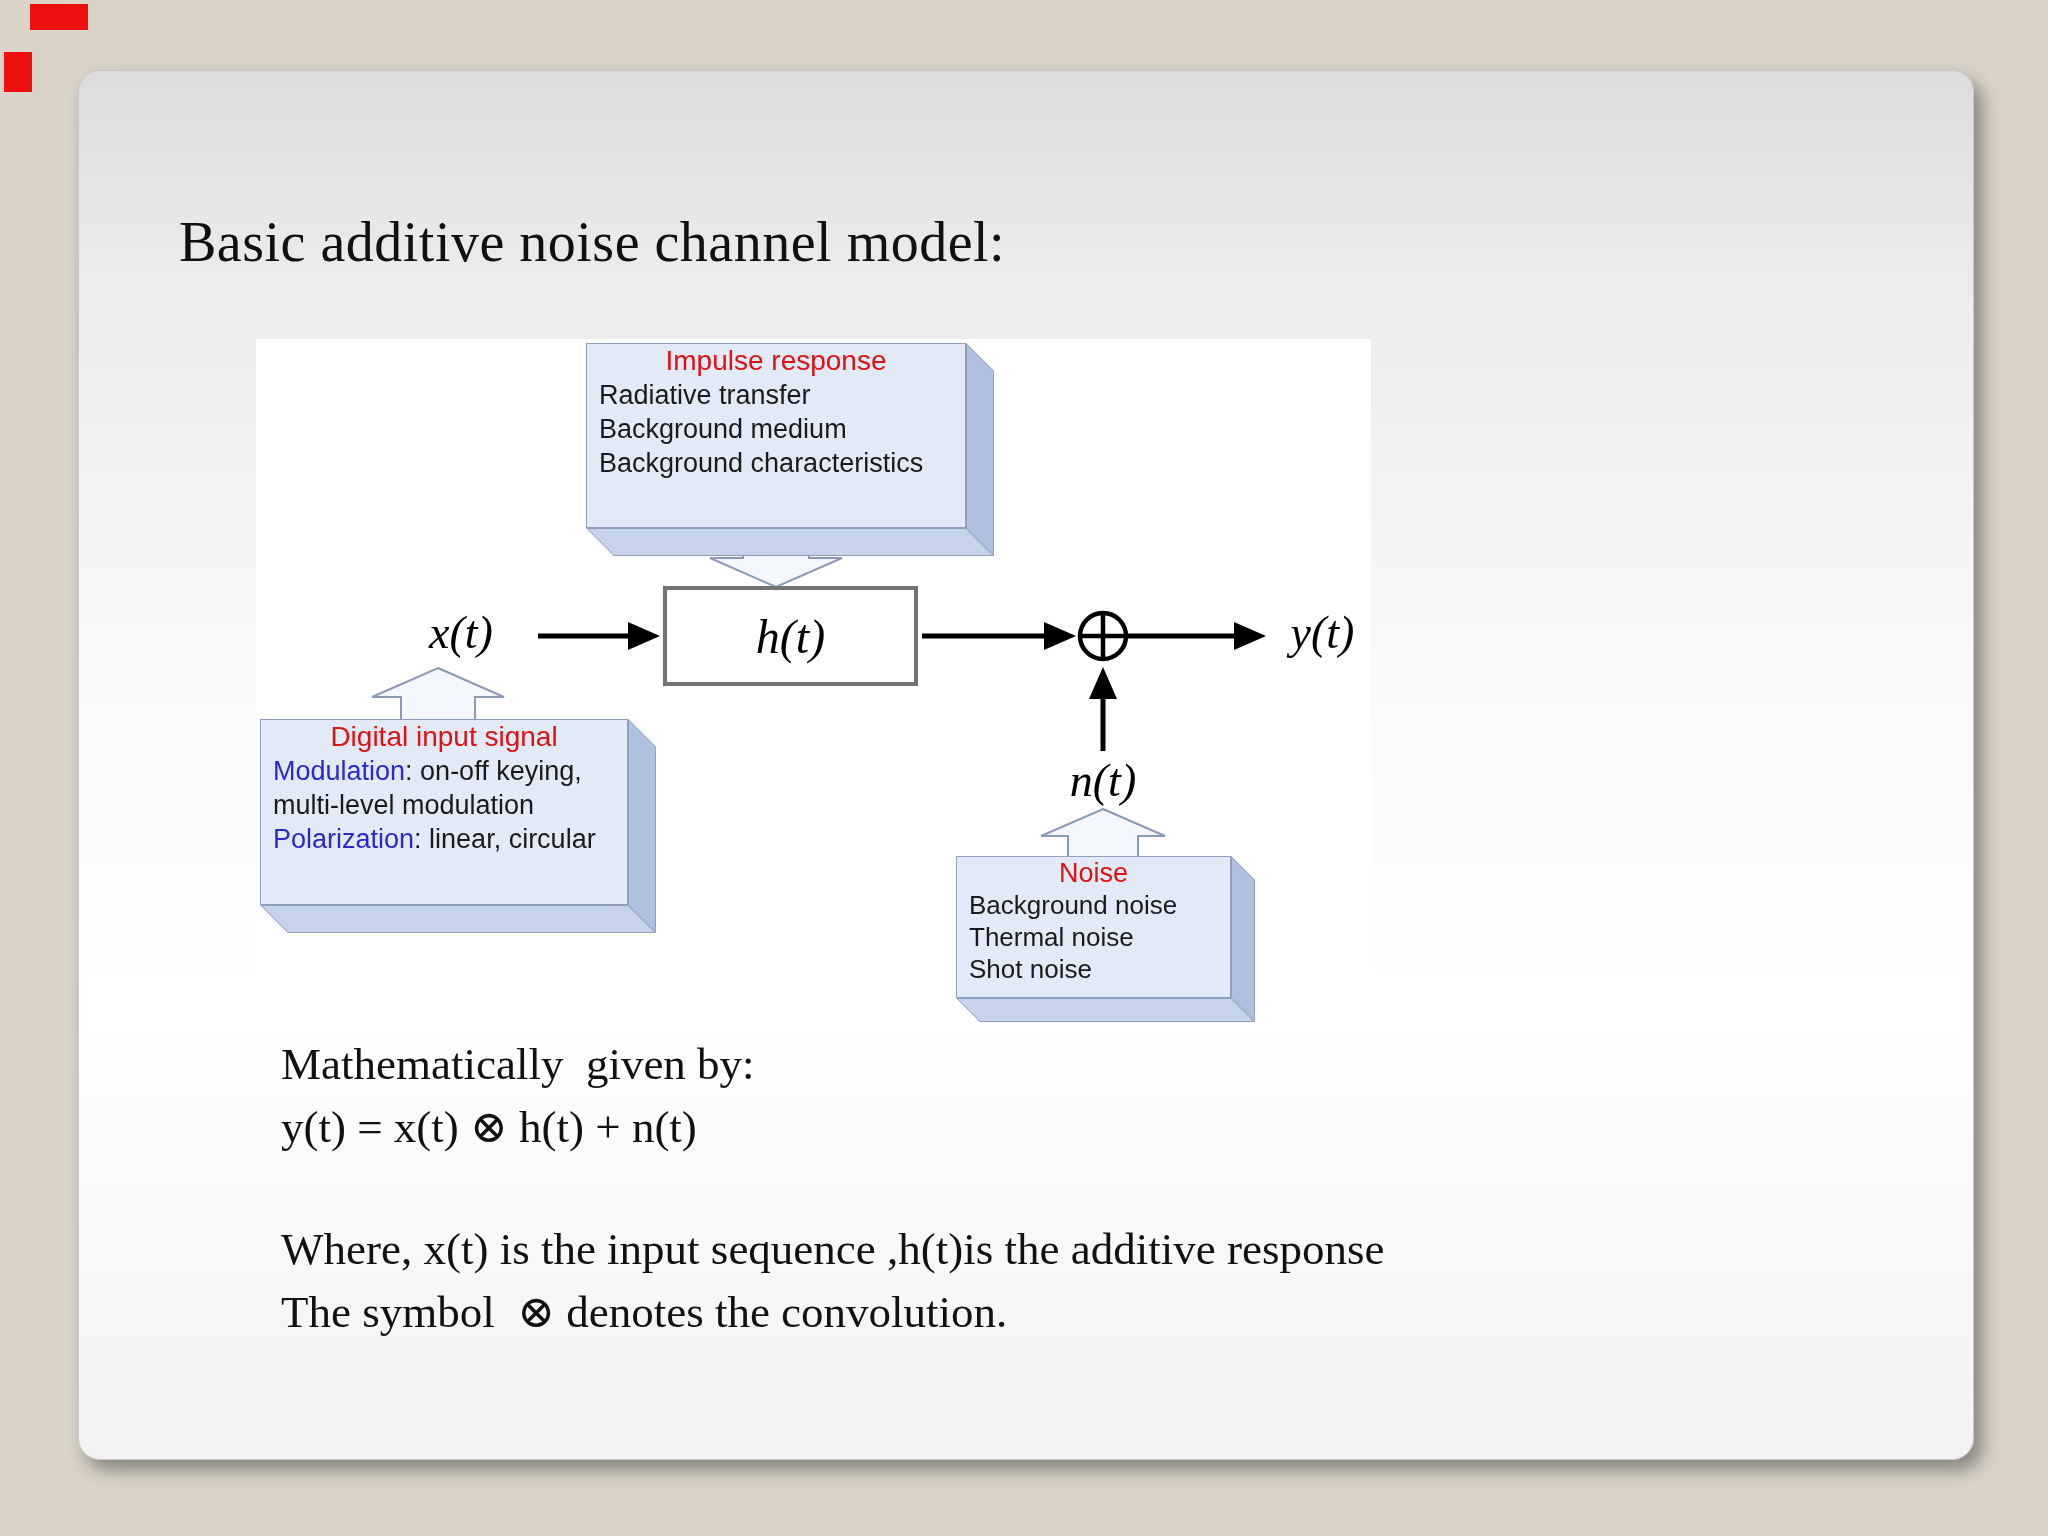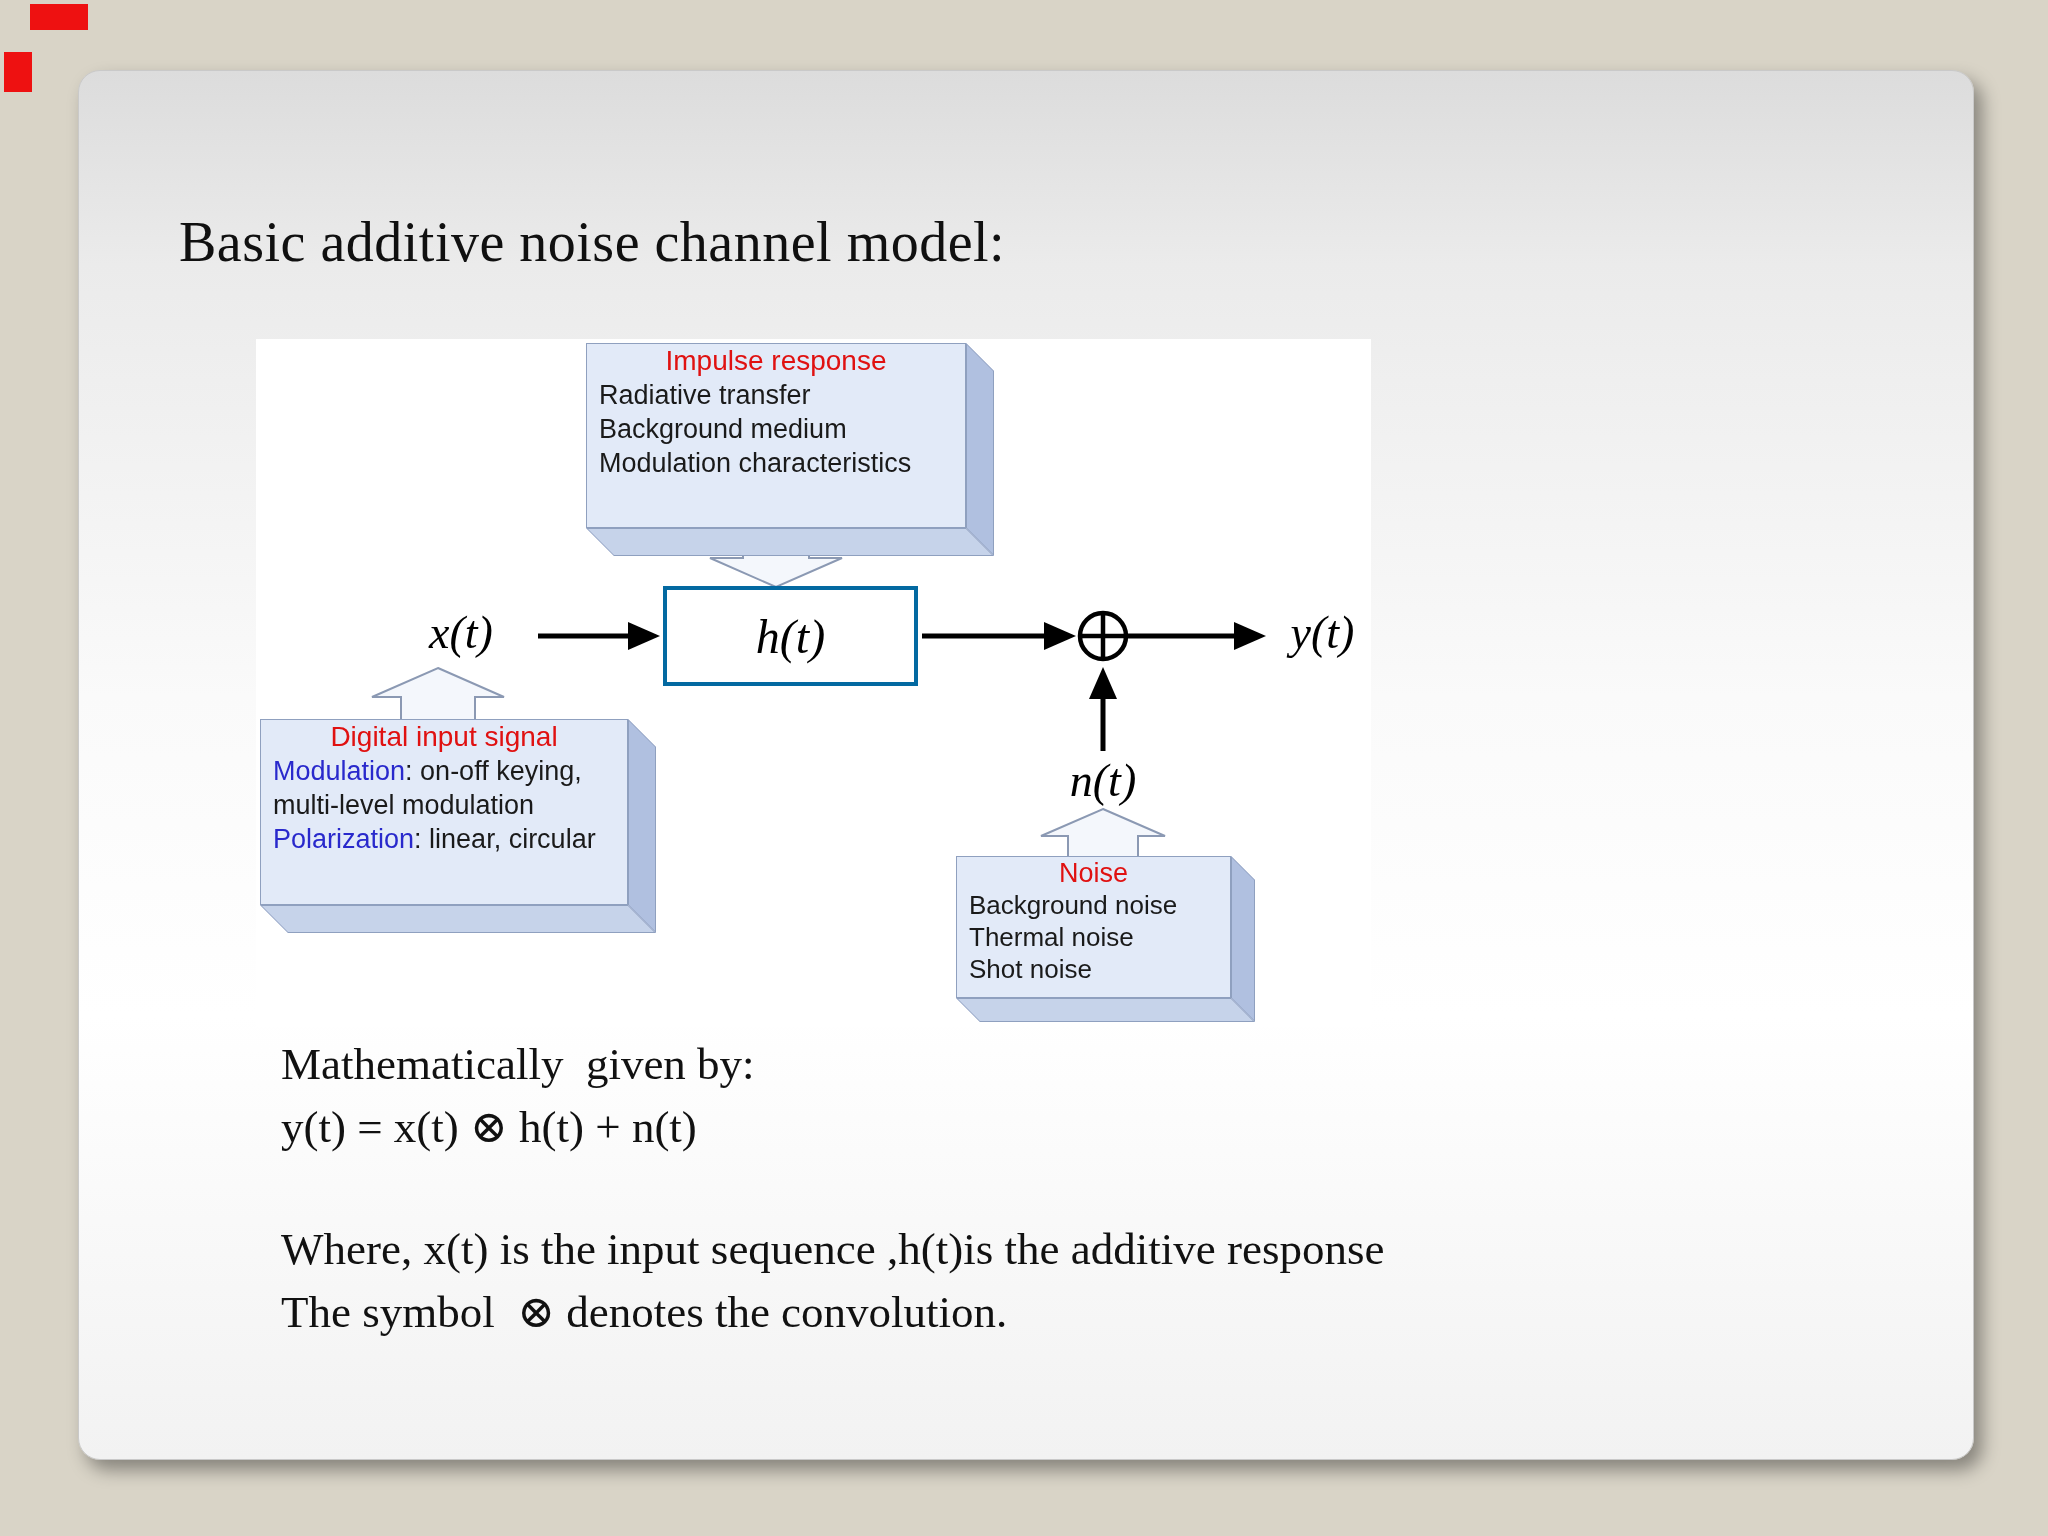--- a/index.html
+++ b/index.html
@@ -39,21 +39,21 @@
   .sig-label {
     position:absolute; text-align:center; color:#000;
     font:italic 46px/56px "Liberation Serif","DejaVu Serif",serif;
   }
   .lbl-x { left:130px; top:266px; width:150px; }
   .lbl-y { left:1018px; top:266px; width:97px; }
   .lbl-n { left:782px; top:414px; width:130px; }
 
   .hbox {
     position:absolute; left:407px; top:247px; width:255px; height:100px;
-    background:#ffffff; border:4px solid #0369a1;
+    background:#ffffff; border:4px solid #737373;
     display:flex; align-items:center; justify-content:center;
     font:italic 48px "Liberation Serif","DejaVu Serif",serif; color:#000;
   }
 
   
   .panel3d { position:absolute; }
   .panel3d .edge-r {
     position:absolute; left:100%; top:0; height:100%;
     background:#b0c0e0; border:1px solid #8fa0bf;
     transform:skewY(45deg); transform-origin:0 0; z-index:1;
@@ -133,21 +133,21 @@
         <polygon points="847,328 833,360 861,360" fill="#000"></polygon>
       </svg>
 
       <div class="panel3d panel-impulse">
         <div class="edge-r"></div>
         <div class="edge-b"></div>
         <div class="face">
           <div class="panel-title">Impulse response</div>
           <div class="panel-line">Radiative transfer</div>
           <div class="panel-line">Background medium</div>
-          <div class="panel-line">Modulation characteristics</div>
+          <div class="panel-line">Background characteristics</div>
         </div>
       </div>
 
       <div class="panel3d panel-digital">
         <div class="edge-r"></div>
         <div class="edge-b"></div>
         <div class="face">
           <div class="panel-title">Digital input signal</div>
           <div class="panel-line"><span class="blue">Modulation</span><span>: on-off keying,</span></div>
           <div class="panel-line">multi-level modulation</div>

